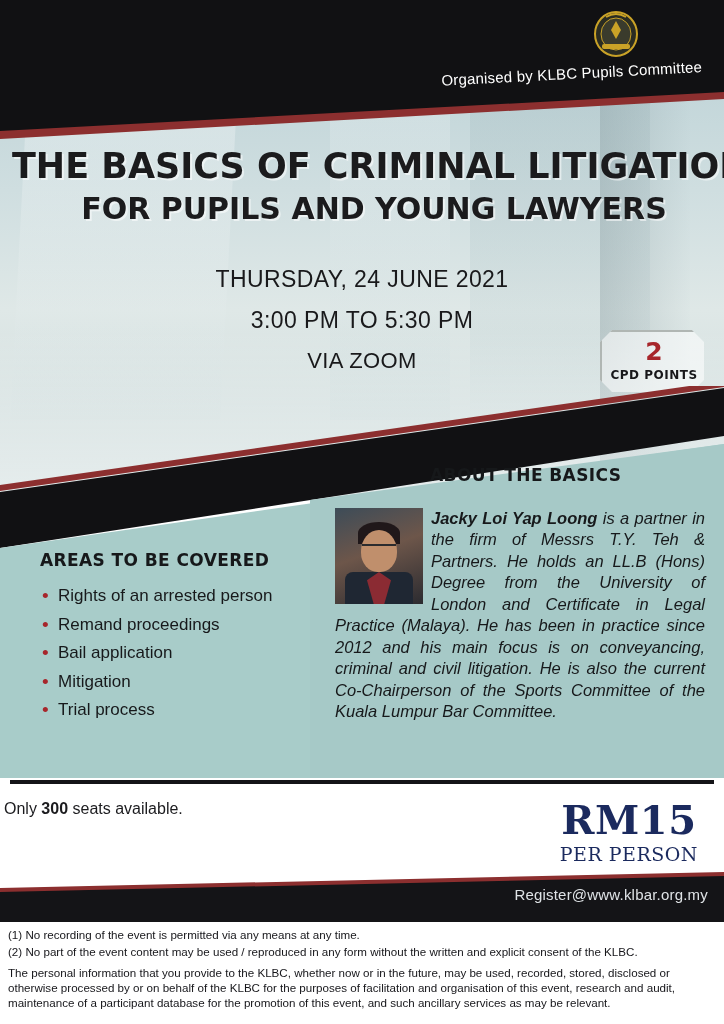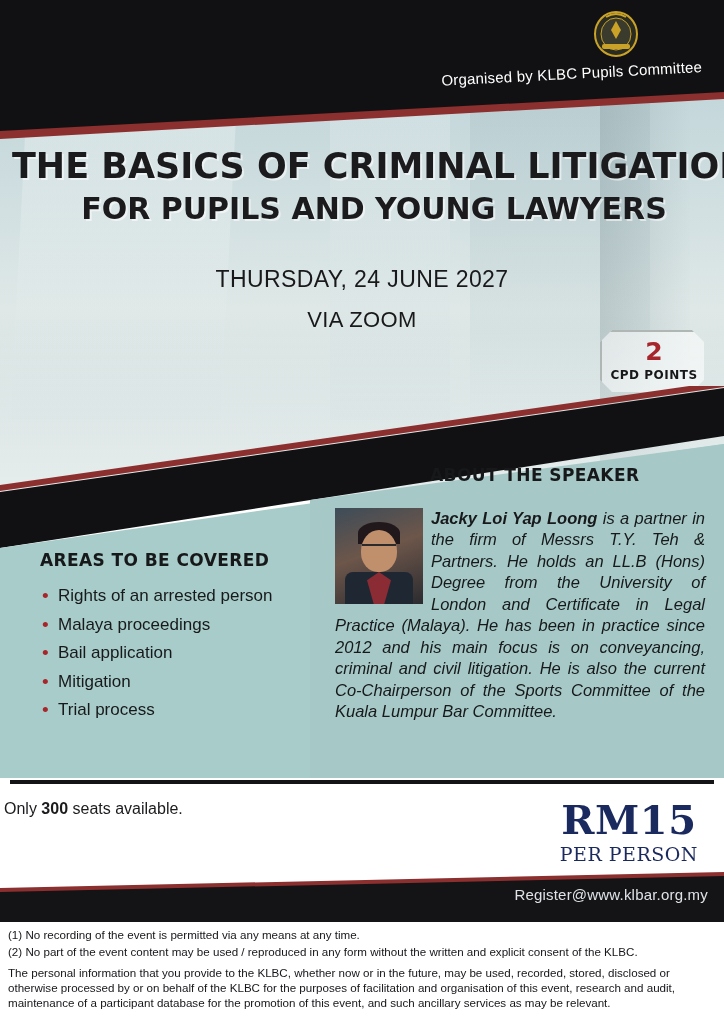--- a/index.html
+++ b/index.html
@@ -426,41 +426,42 @@
   </div>
 
   <div class="organiser">Organised by KLBC Pupils Committee</div>
 
   <div class="headline">
     <div class="title-1">THE BASICS OF CRIMINAL LITIGATION</div>
     <div class="title-2">FOR PUPILS AND YOUNG LAWYERS</div>
   </div>
 
   <div class="detail-block">
-    <div class="detail-line">THURSDAY, 24 JUNE 2027</div>
+    <div class="detail-line">THURSDAY, 24 JUNE 2021</div>
+    <div class="detail-line">3:00 PM TO 5:30 PM</div>
     <div class="detail-line small">VIA ZOOM</div>
   </div>
 
   <div class="cpd-badge">
     <div class="cpd-num">2</div>
     <div class="cpd-label">CPD POINTS</div>
   </div>
 
   <div class="black-diag"></div>
   <div class="red-diag"></div>
 
   <div class="teal-body"></div>
   <div class="teal-right-panel"></div>
 
-  <div class="about-speaker">ABOUT THE SPEAKER</div>
+  <div class="about-speaker">ABOUT THE BASICS</div>
 
   <div class="areas-title">AREAS TO BE COVERED</div>
   <ul class="areas-list">
     <li>Rights of an arrested person</li>
-    <li>Malaya proceedings</li>
+    <li>Remand proceedings</li>
     <li>Bail application</li>
     <li>Mitigation</li>
     <li>Trial process</li>
   </ul>
 
   <div class="speaker-bio">
     <span class="shape"></span>
     <b>Jacky Loi Yap Loong</b><span> is a partner in the firm of Messrs T.Y. Teh &amp; Partners. He holds an LL.B (Hons) Degree from the University of London and Certificate in Legal Practice (Malaya). He has been in practice since 2012 and his main focus is on conveyancing, criminal and civil litigation. He is also the current Co-Chairperson of the Sports Committee of the Kuala Lumpur Bar Committee.</span>
   </div>
 

